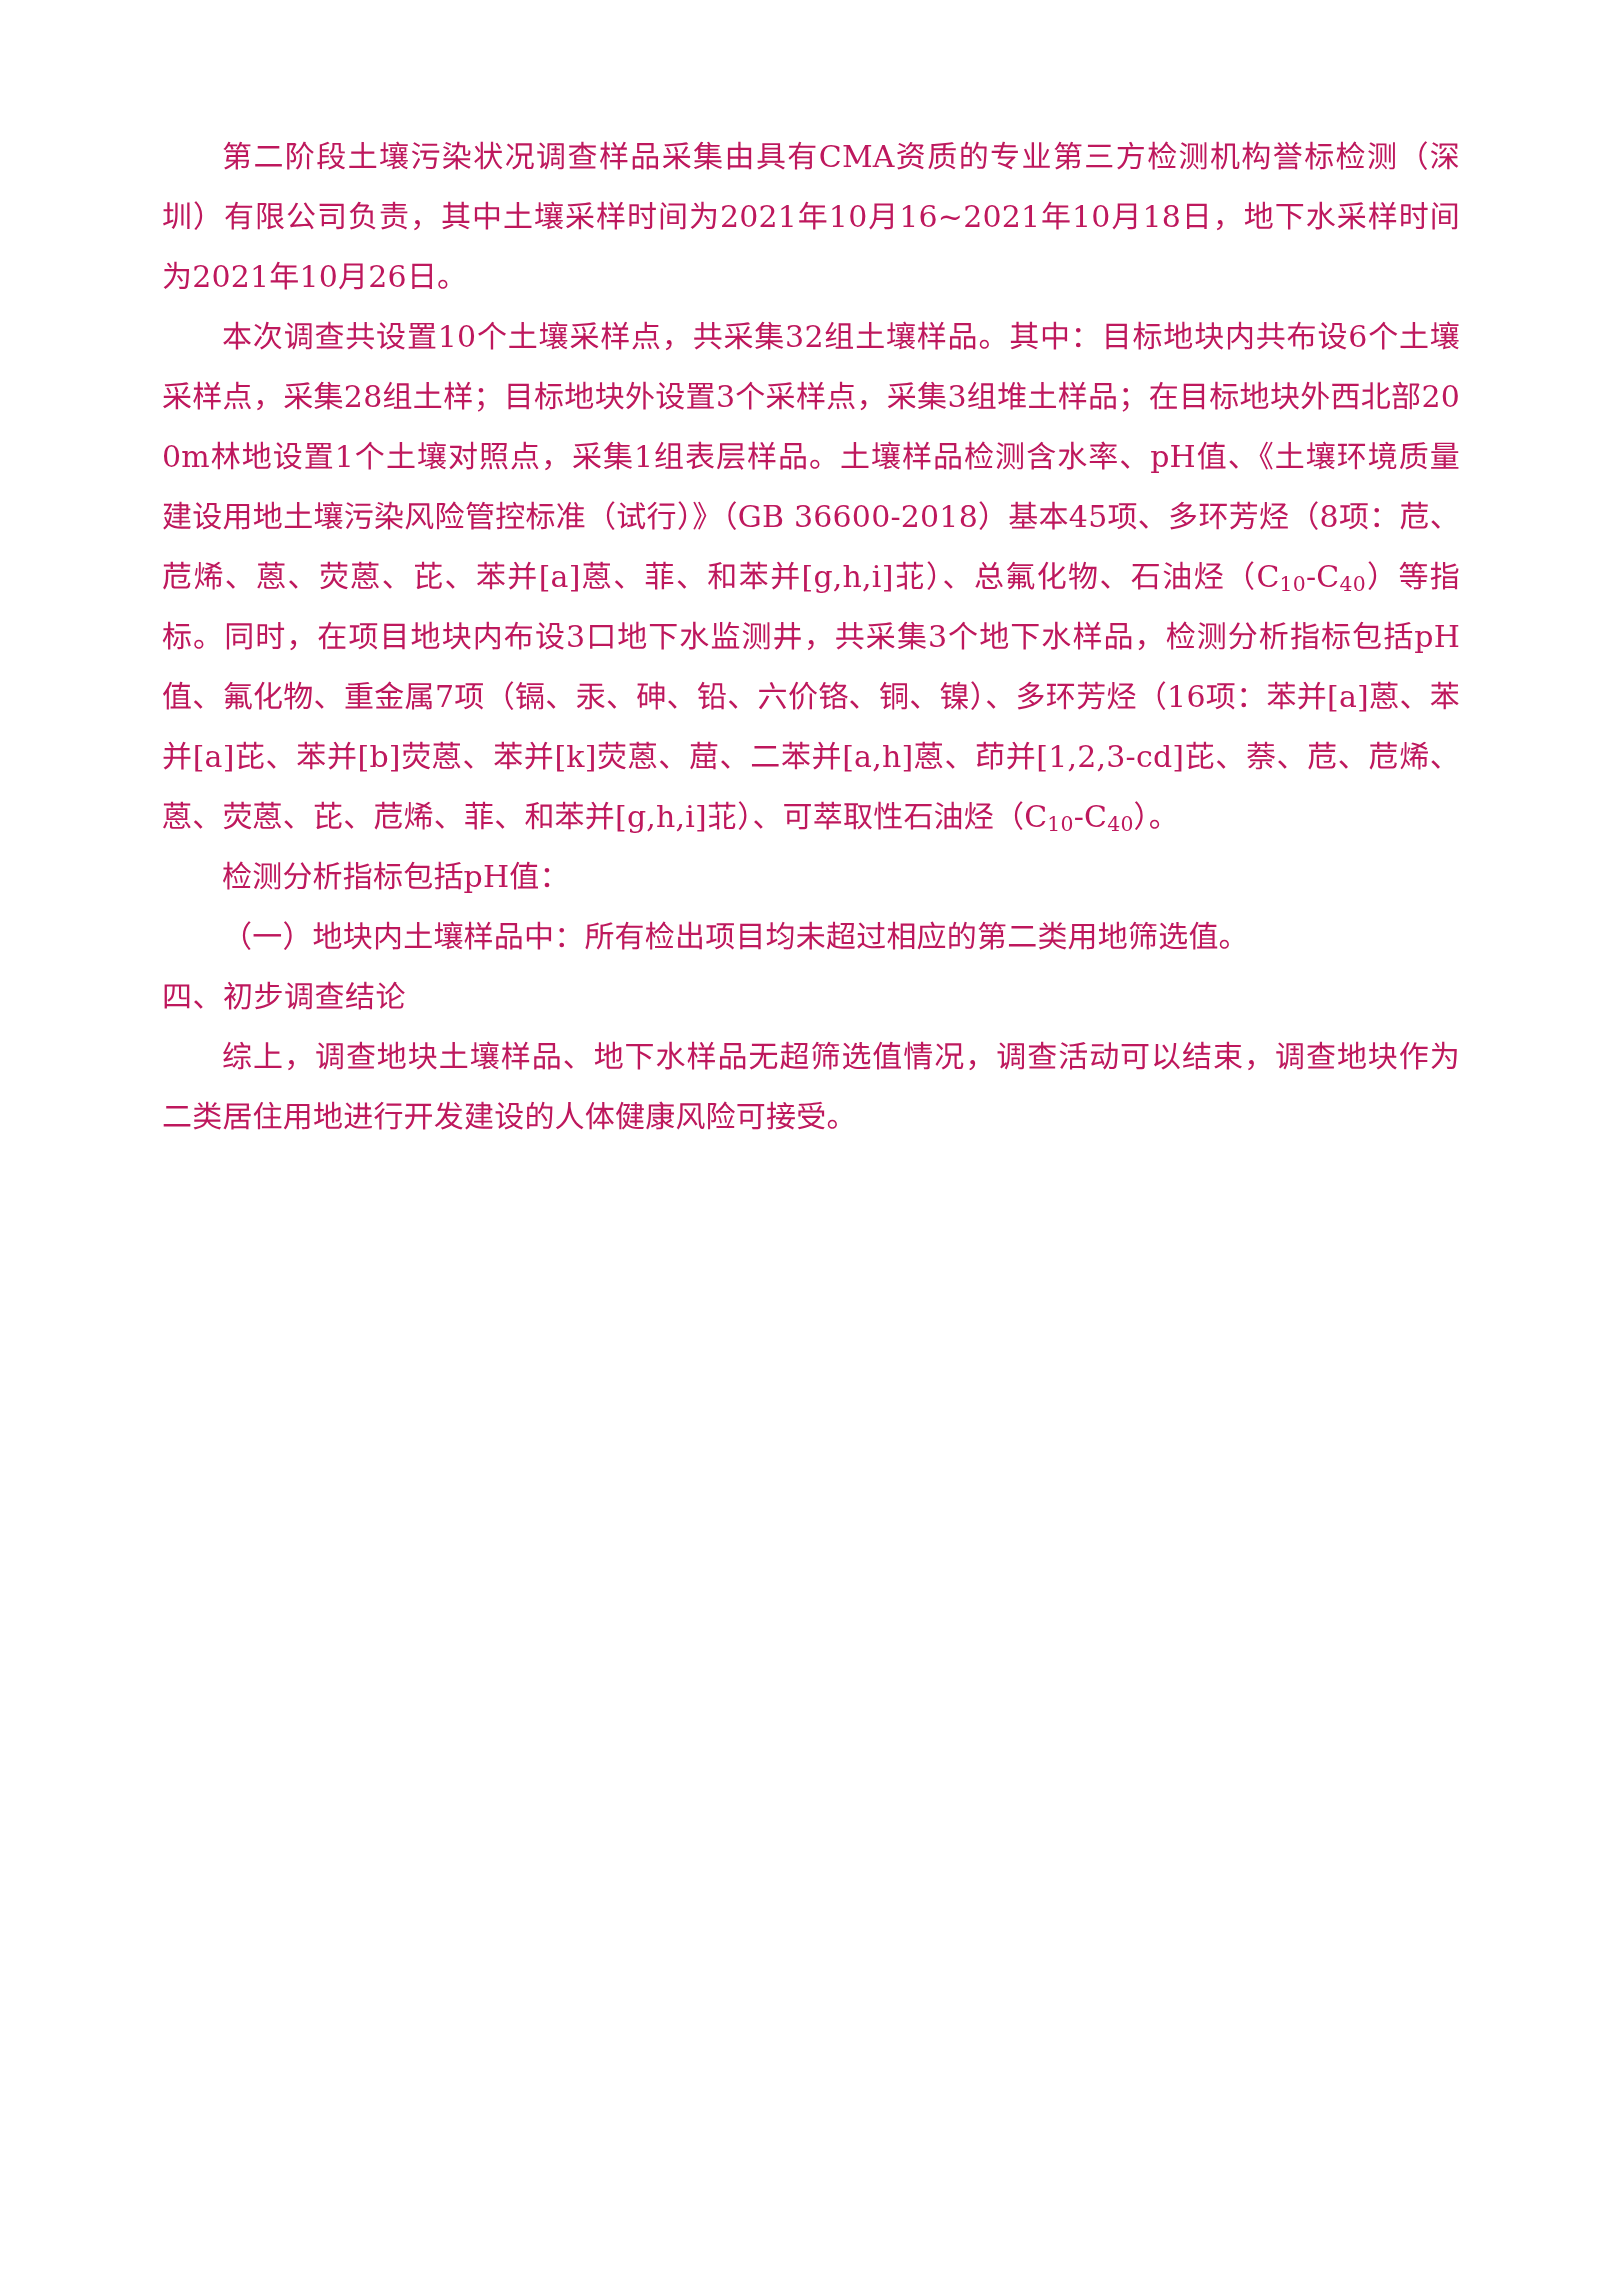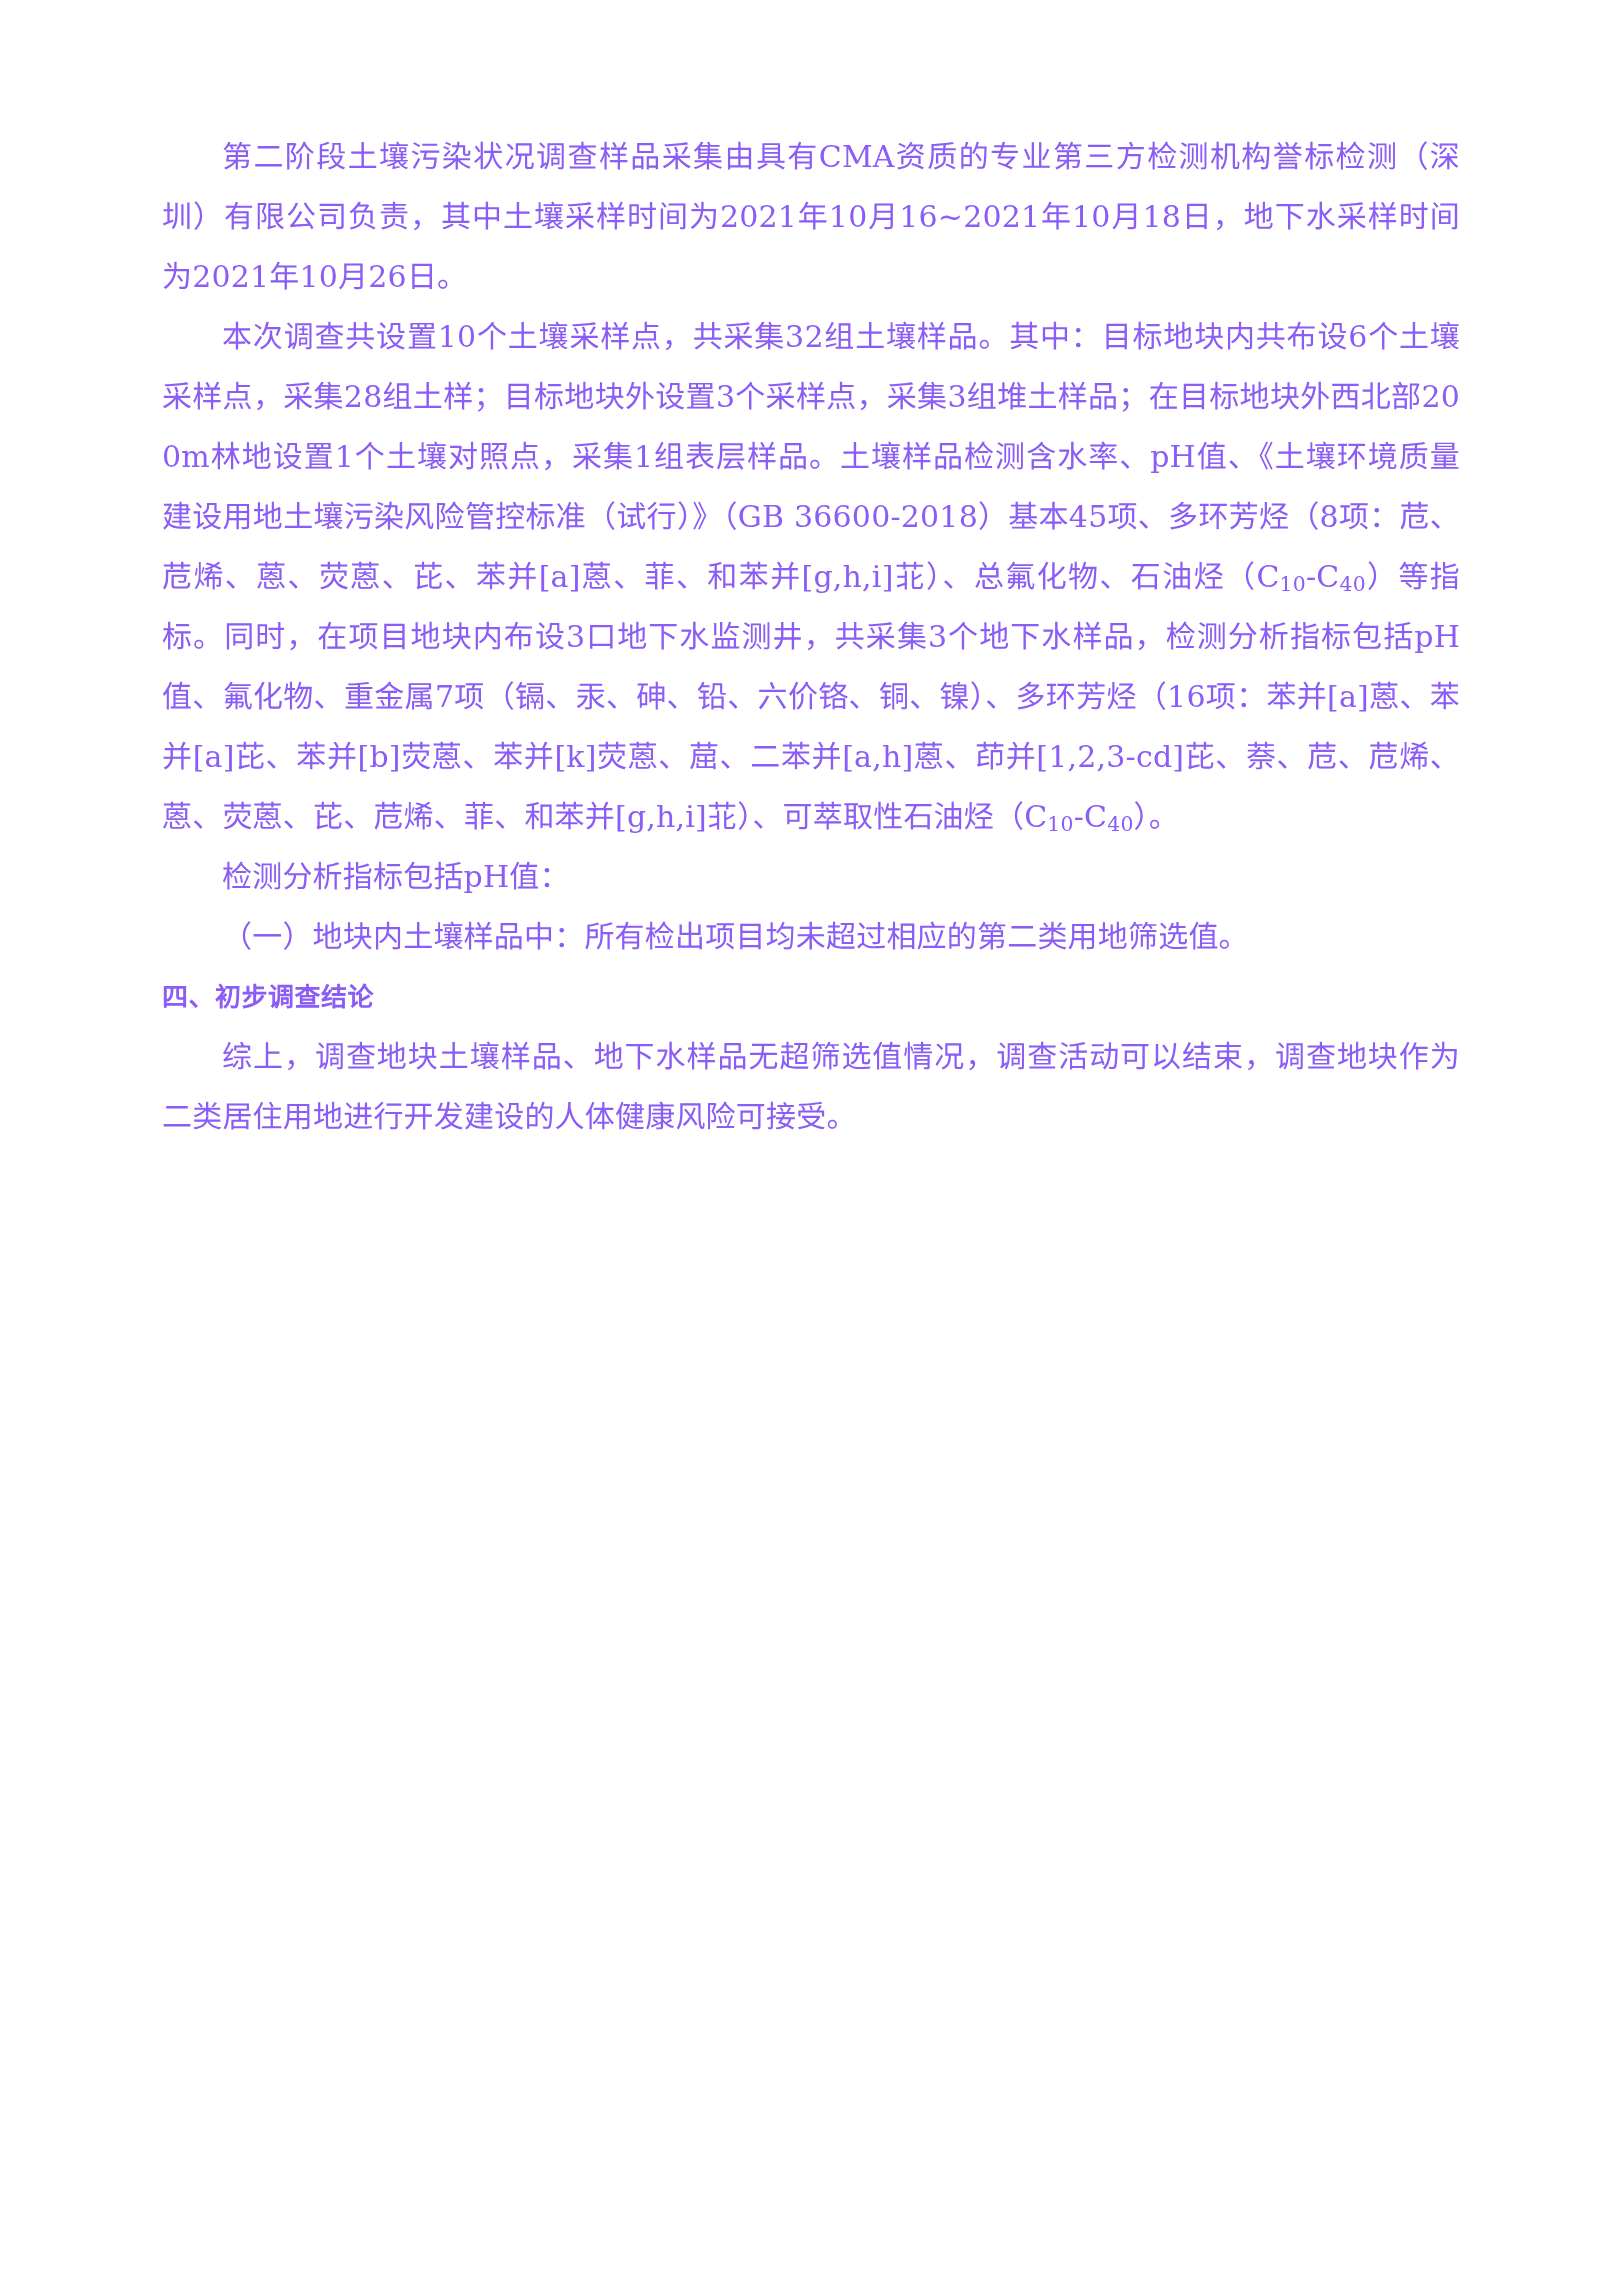--- a/index.html
+++ b/index.html
@@ -8,42 +8,42 @@
     background: #ffffff;
   }
   .page {
     width: 1621px;
     height: 2293px;
     background: #ffffff;
     position: relative;
     box-sizing: border-box;
     padding: 127px 162px 0 162px;
     font-family: "DejaVu Serif", "Liberation Serif", serif;
-    color: #8b5cf6;
+    color: #be185d;
   }
   .doc-body {
     width: 1298px;
   }
   p {
     margin: 0;
     font-size: 30px;
     line-height: 60px;
     text-align: justify;
     text-justify: inter-ideograph;
     letter-spacing: 0.2px;
     word-break: break-all;
   }
   p.indent {
     text-indent: 60px;
   }
   .heading {
     margin: 0;
-    font-size: 26px;
+    font-size: 30px;
     line-height: 60px;
-    font-weight: bold;
+    font-weight: normal;
     letter-spacing: 0.5px;
   }
   sub {
     font-size: 0.68em;
     vertical-align: -0.22em;
     line-height: 0;
   }
 </style>
 </head>
 <body>

